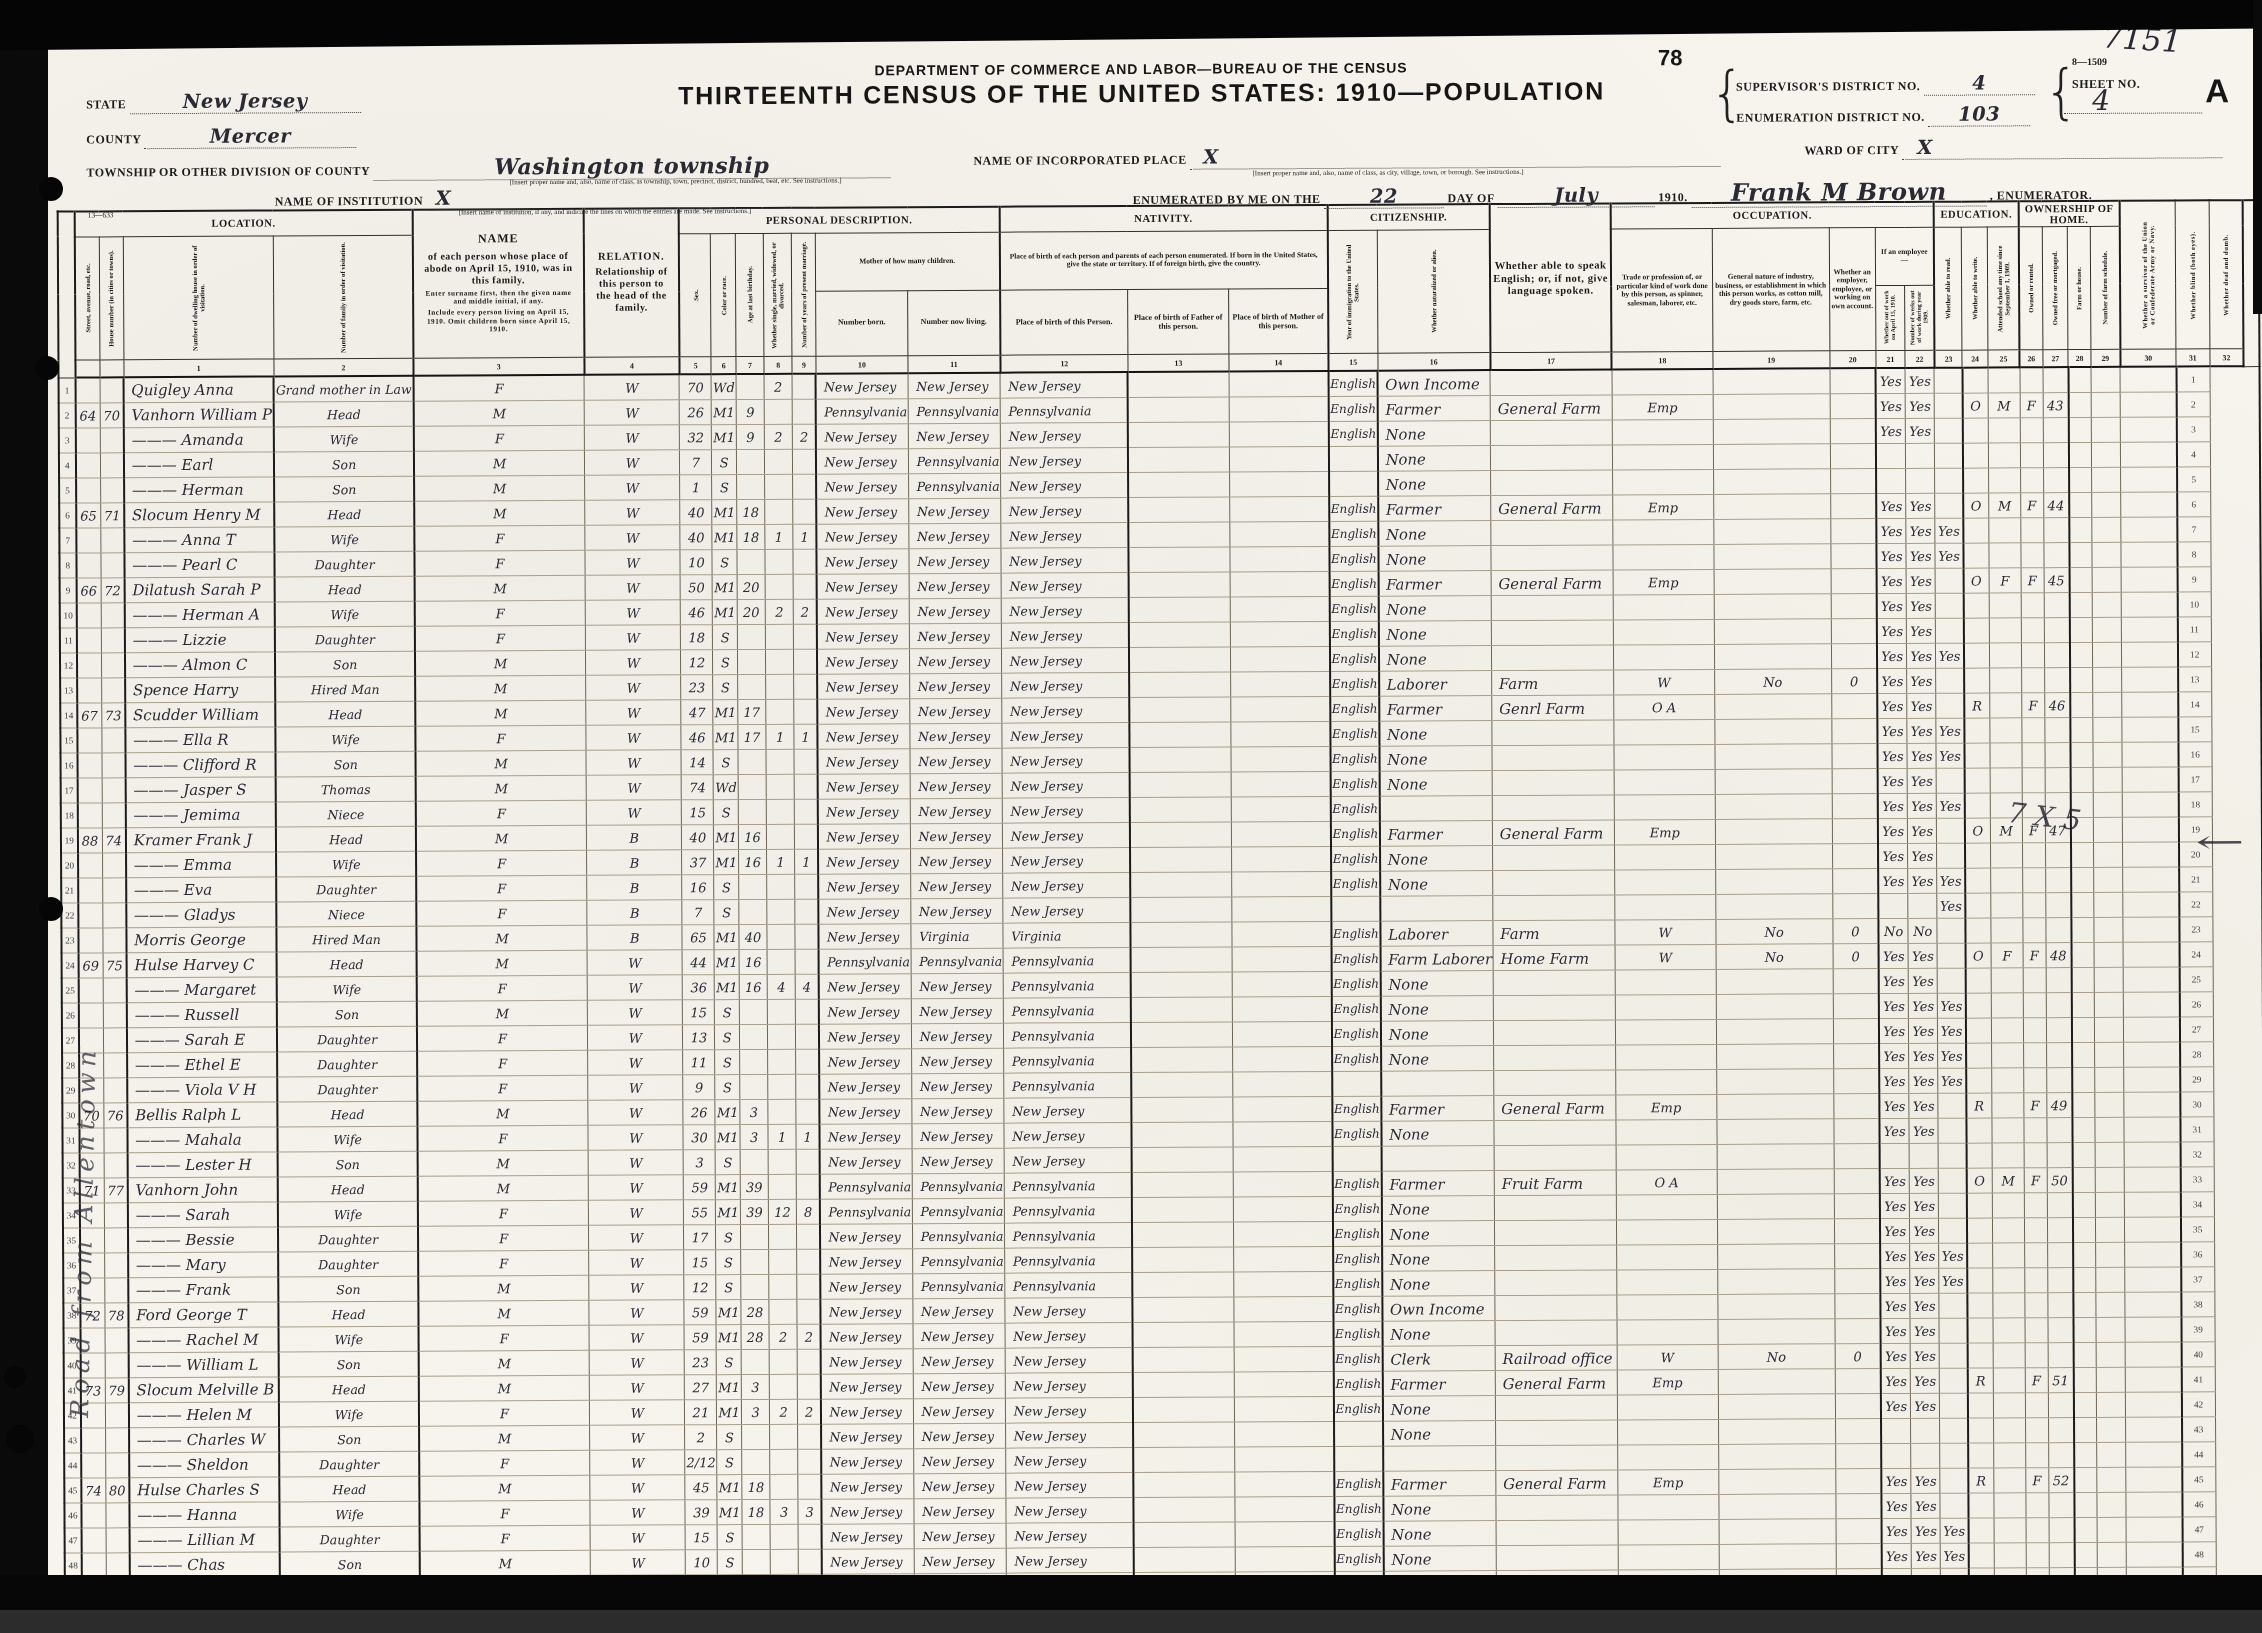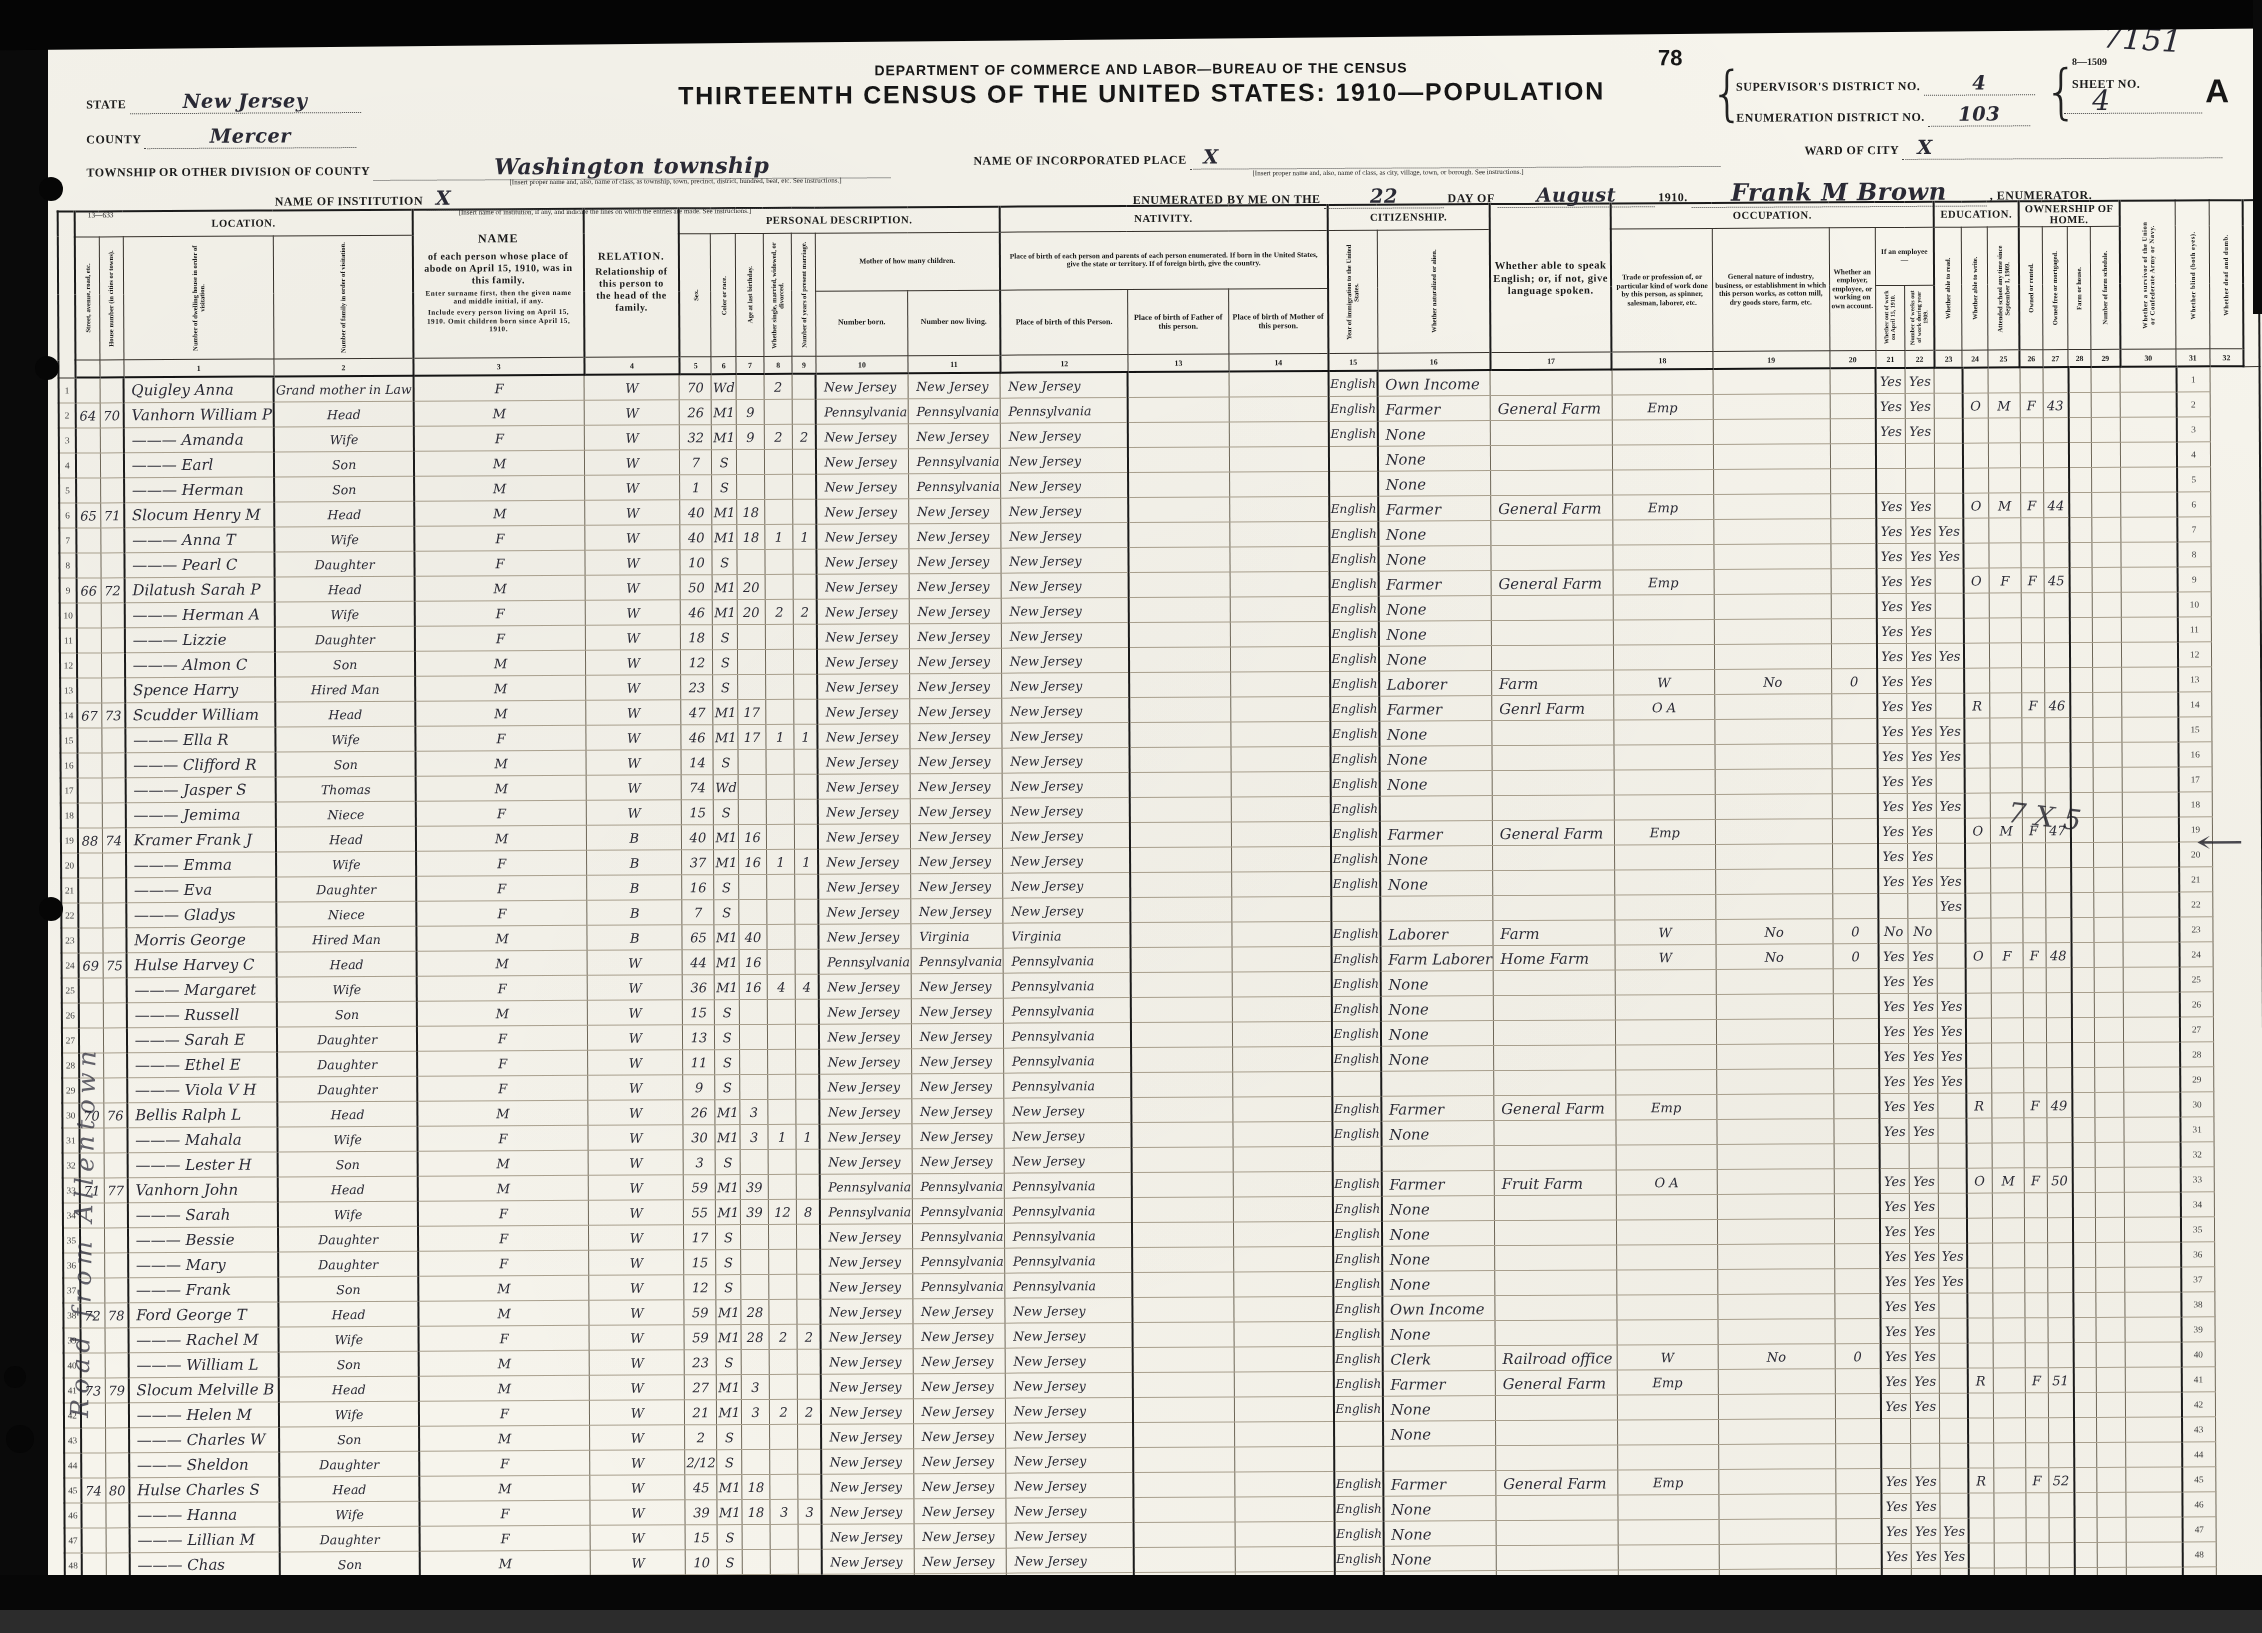--- a/index.html
+++ b/index.html
@@ -121,21 +121,21 @@
     <span>NAME OF INSTITUTION</span>
     <span class="dotted hw hwv" style="min-width:388px;text-align:left;padding-left:9.2px;">X</span>
   </div>
   <div class="hdr pr note" style="left:461px;top:205px;">[Insert name of institution, if any, and indicate the lines on which the entries are made.  See instructions.]</div>
   <div class="hdr pr" style="left:90px;top:205px;font-size:7.4px;">13—633</div>
 
   <div class="hdr pr lbl" style="left:1135px;top:181px;">
     <span>ENUMERATED BY ME ON THE</span>
     <span class="dotted hw hwv" style="min-width:120px;">22</span>
     <span>DAY OF</span>
-    <span class="dotted hw hwv" style="min-width:157px;">August</span>
+    <span class="dotted hw hwv" style="min-width:157px;">July</span>
     <span>1910.</span>
     <span class="dotted hw" style="min-width:295px;font-size:24px;">Frank M Brown</span>
     <span>, ENUMERATOR.</span>
   </div>
 
   <div class="tablewrap">
     <table>
       <colgroup>
         <col style="width:20px">
           <col style="width:28px">

